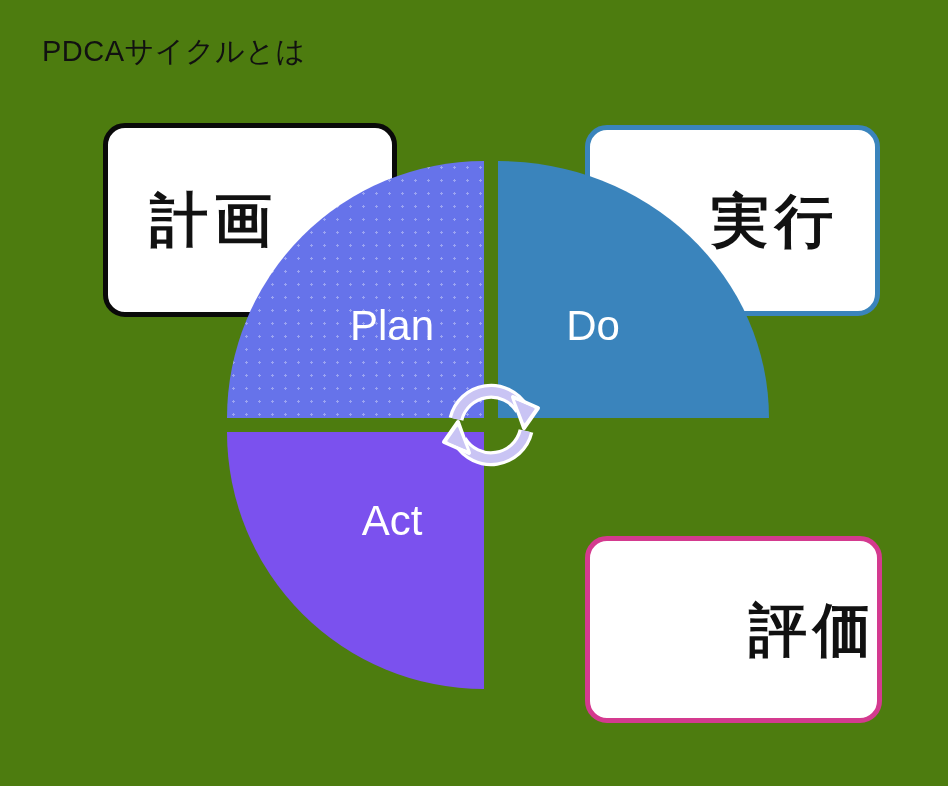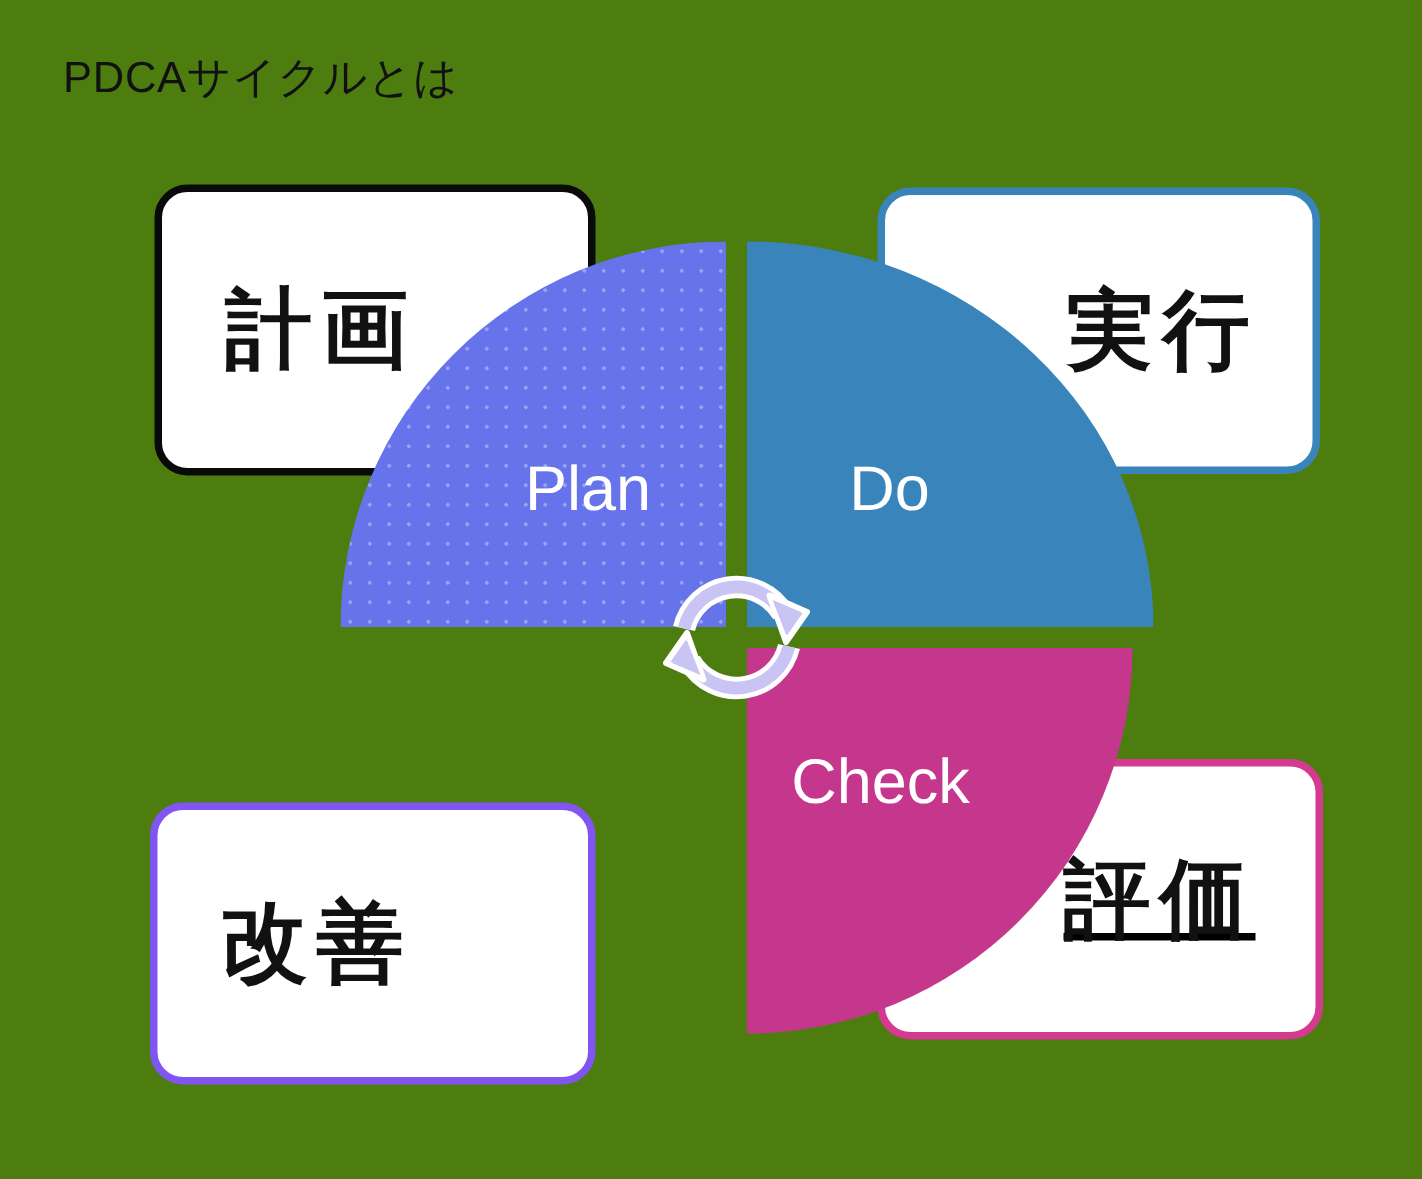--- a/index.html
+++ b/index.html
@@ -16,21 +16,21 @@
     position:absolute;border-radius:22px;background:#ffffff;z-index:1;
     display:flex;align-items:center;box-sizing:border-box;
   }
   .box .box-label{
     font-size:58px;font-weight:600;color:#111;letter-spacing:6px;line-height:1;
     white-space:nowrap;
   }
   .box-tl{left:103px;top:123px;width:294px;height:194px;border:5px solid #0a0a0a;padding-left:42px;text-align:center;}
   .box-tr{left:585px;top:125px;width:295px;height:191px;border:5px solid #3a84bc;justify-content:flex-end;padding-right:36px;}
   .box-bl{left:100px;top:535px;width:297px;height:188px;border:5px solid #8156f0;padding-left:42px;}
-  .box-br{left:585px;top:506px;width:297px;height:187px;border:5px solid #d43a8f;justify-content:flex-end;padding-right:40px;text-decoration:underline;}
+  .box-br{left:585px;top:536px;width:297px;height:187px;border:5px solid #d43a8f;justify-content:flex-end;}
   
   .quad{position:absolute;width:257px;height:257px;z-index:2;}
   .quad-plan{left:227px;top:161px;border-top-left-radius:100%;
     background-image:radial-gradient(rgba(255,255,255,.35) 1.1px, transparent 1.3px);
     background-size:13px 13px;}
   .quad-do{left:498px;top:161px;border-top-right-radius:100%;}
   .quad-act{left:227px;top:432px;border-bottom-left-radius:100%;}
   .quad-check{left:498px;top:432px;border-bottom-right-radius:100%;}
   .qlabel{
     position:absolute;transform:translate(-50%,-50%);
@@ -49,35 +49,32 @@
 <div class="stage">
 
   <h1 class="title">PDCAサイクルとは</h1>
 
   <div class="box box-tl" style="border-color: rgb(10, 10, 10);">
     <span class="box-label">計画</span>
   </div>
   <div class="box box-tr" style="border-color: rgb(58, 132, 188);">
     <span class="box-label">実行</span>
   </div>
-  <div class="box box-bl" style="border-color: rgb(129, 86, 240);">
-    <span class="box-label">改善</span>
-  </div>
   <div class="box box-br" style="border-color: rgb(212, 58, 143);">
     <span class="box-label">評価</span>
   </div>
 
   <div class="quad quad-plan" style="background-color: rgb(102, 115, 234);">
     <span class="qlabel qlabel-plan">Plan</span>
   </div>
   <div class="quad quad-do" style="background-color: rgb(58, 132, 188); padding-left: 14px;">
     <span class="qlabel qlabel-do">Do</span>
   </div>
-  <div class="quad quad-check" style="background-color: rgb(197, 55, 141);">
-    <span class="qlabel qlabel-check">Check</span>
+  <div class="quad quad-act" style="background-color: rgb(123, 81, 238);">
+    <span class="qlabel qlabel-act">Act</span>
   </div>
 
   <svg class="cycle-svg" viewBox="0 0 120 120" aria-hidden="true">
     <g id="half-arrow">
       <path d="M 25 54 A 36 36 0 0 1 91 44" fill="none" stroke="#ffffff" stroke-width="15"></path>
       <path d="M 25 54 A 36 36 0 0 1 91 44" fill="none" stroke="#c9c4f4" stroke-width="8.5"></path>
       <polygon points="82,32 107,43 93,63" fill="#c9c4f4" stroke="#ffffff" stroke-width="4" stroke-linejoin="round"></polygon>
       <polygon points="84,35 103,43 93,58" fill="#c9c4f4"></polygon>
     </g>
     <g transform="rotate(180 60 60)">

